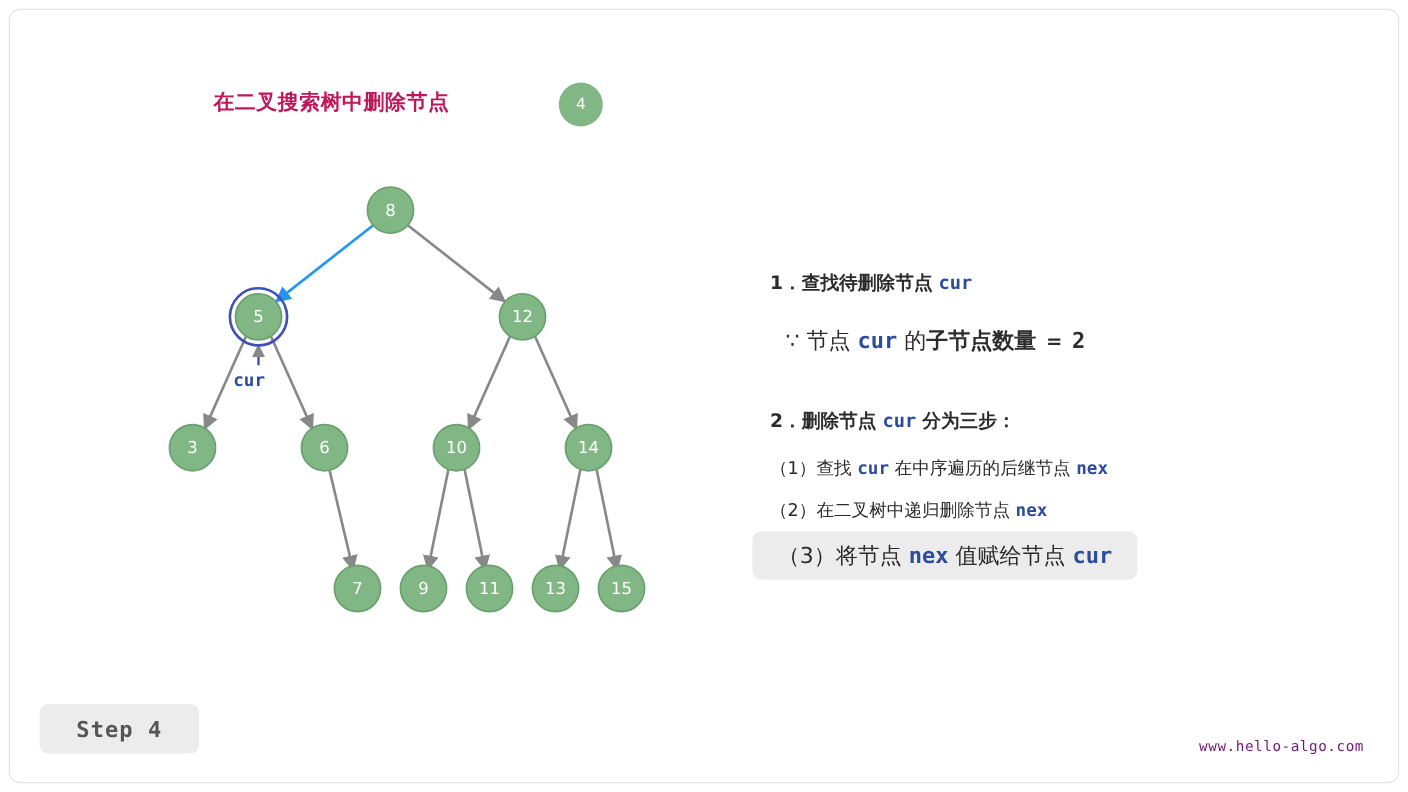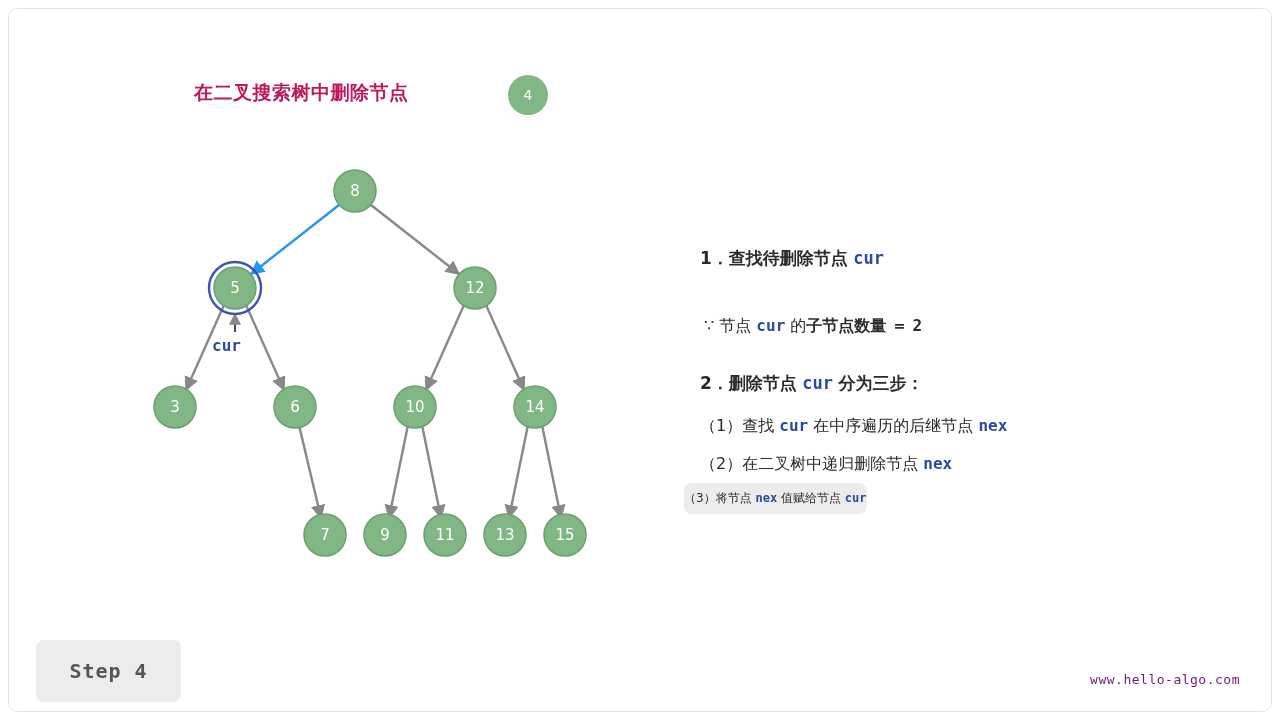--- a/index.html
+++ b/index.html
@@ -90,39 +90,39 @@
     font-weight: bold;
   }
   .mono {
     font-family: "DejaVu Sans Mono", "Liberation Mono", monospace;
     font-weight: bold;
   }
   .blue {
     color: #2c4b9b;
   }
   .l1 { position: absolute; left: 0px;  top: 0px; }
-  .l2 { position: absolute; left: 4px; top: 48px; font-size: 16px; margin-top: 20px; }
+  .l2 { position: absolute; left: 14px; top: 48px; font-size: 20px; }
   .l3 { position: absolute; left: 0px;  top: 125px; }
   .l4 { position: absolute; left: 0px;  top: 168px; font-size: 16px;}
   .l5 { position: absolute; left: 0px;  top: 206px; font-size: 16px;}
   .l6 {
     position: absolute;
     left: -16px;
     top: 238px;
-    font-size: 12px;
+    font-size: 20px;
     background: #ececec;
     border-radius: 8px;
-    padding: 6px 0;
+    padding: 6px 23px;
   }
   .step-badge {
     position: absolute;
     left: 36px;
     top: 640px;
     width: 145px;
-    height: 62px;
+    height: 45px;
     background: #ececec;
     border-radius: 8px;
     display: flex;
     align-items: center;
     justify-content: center;
     font-family: "DejaVu Sans Mono", "Liberation Mono", monospace;
     font-size: 20px;
     font-weight: bold;
     color: #555555;
     letter-spacing: 1px;

